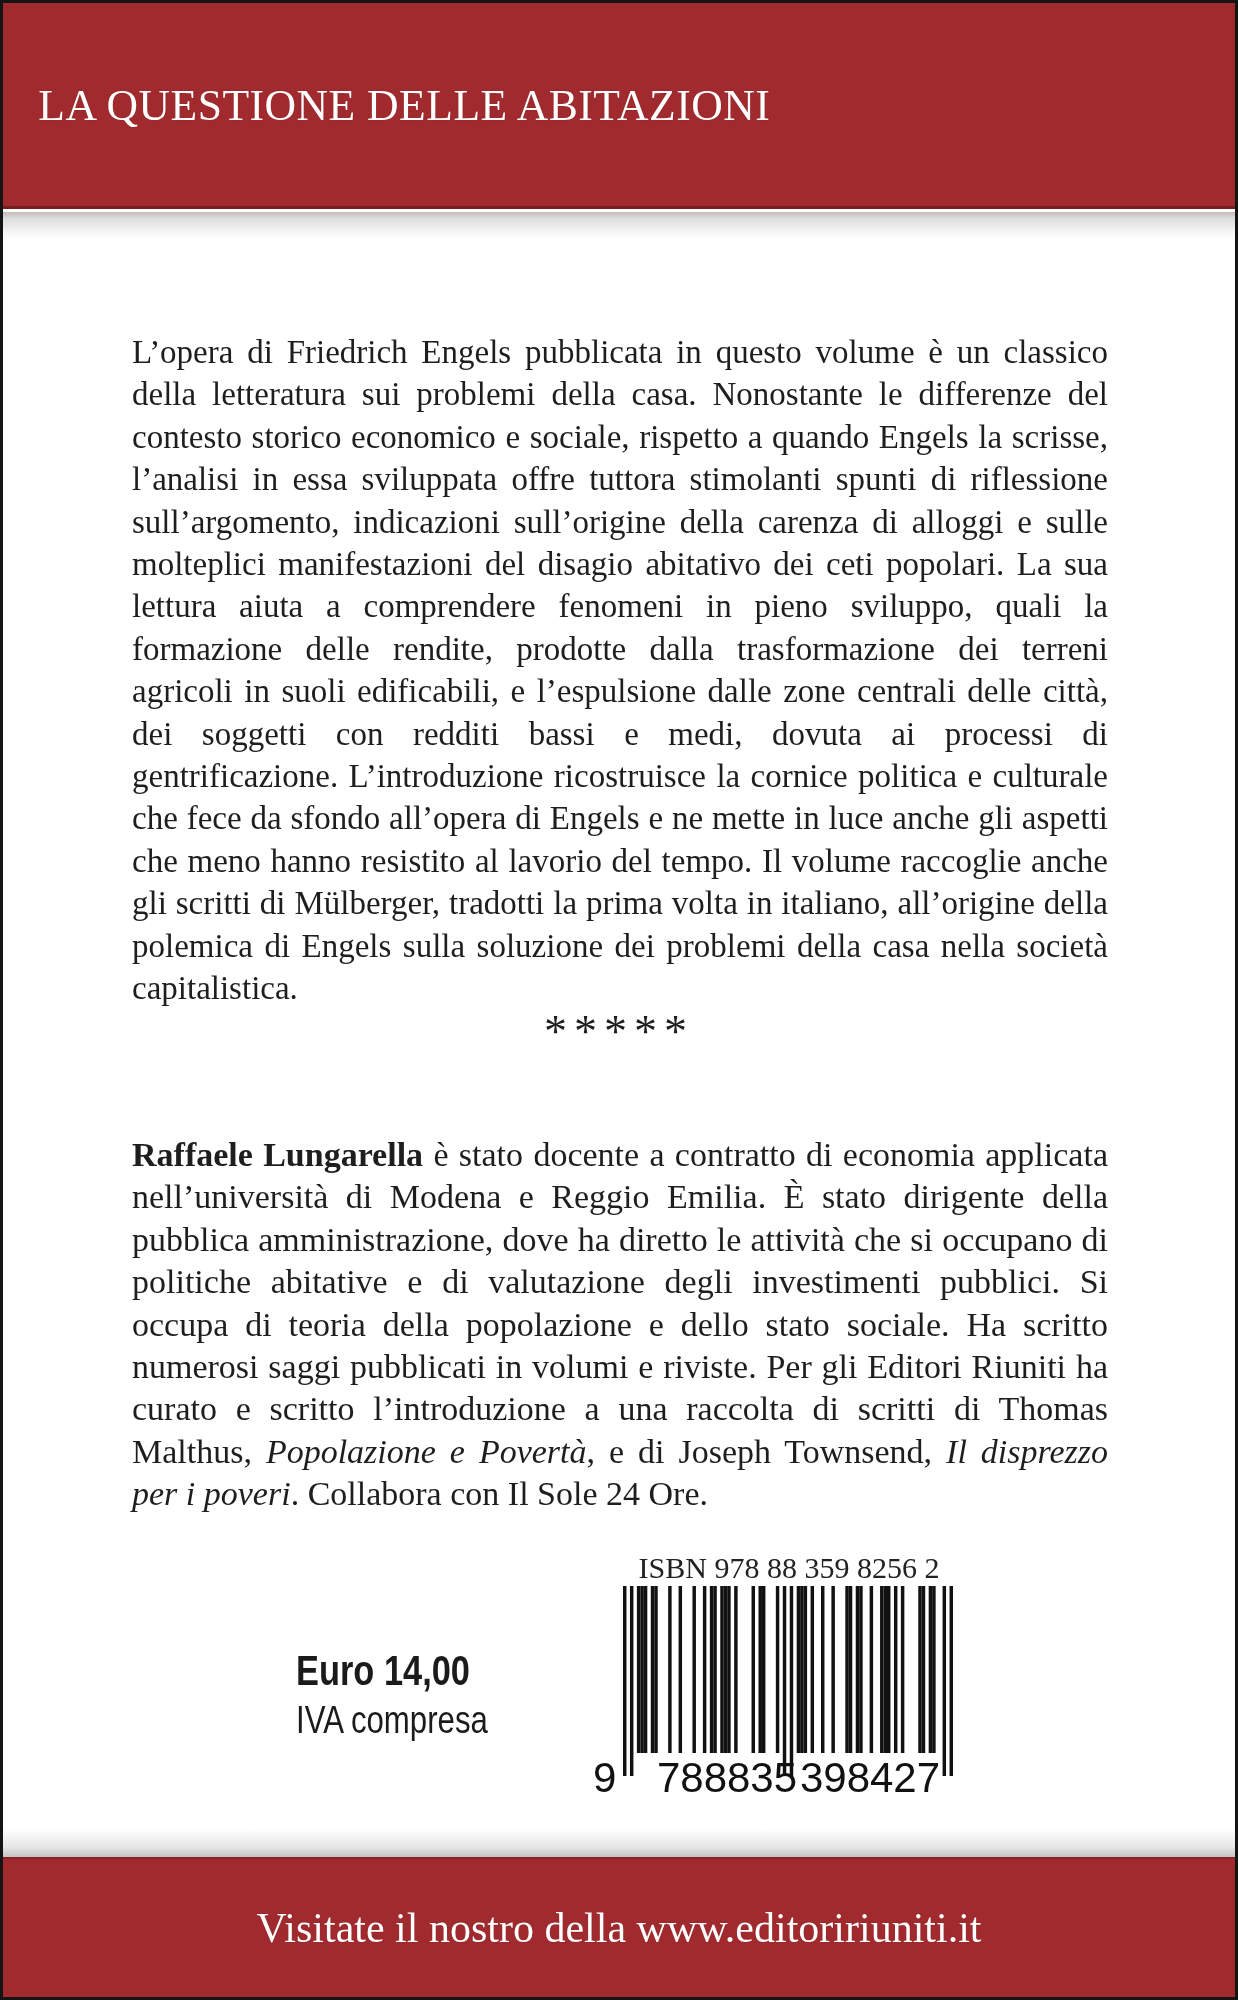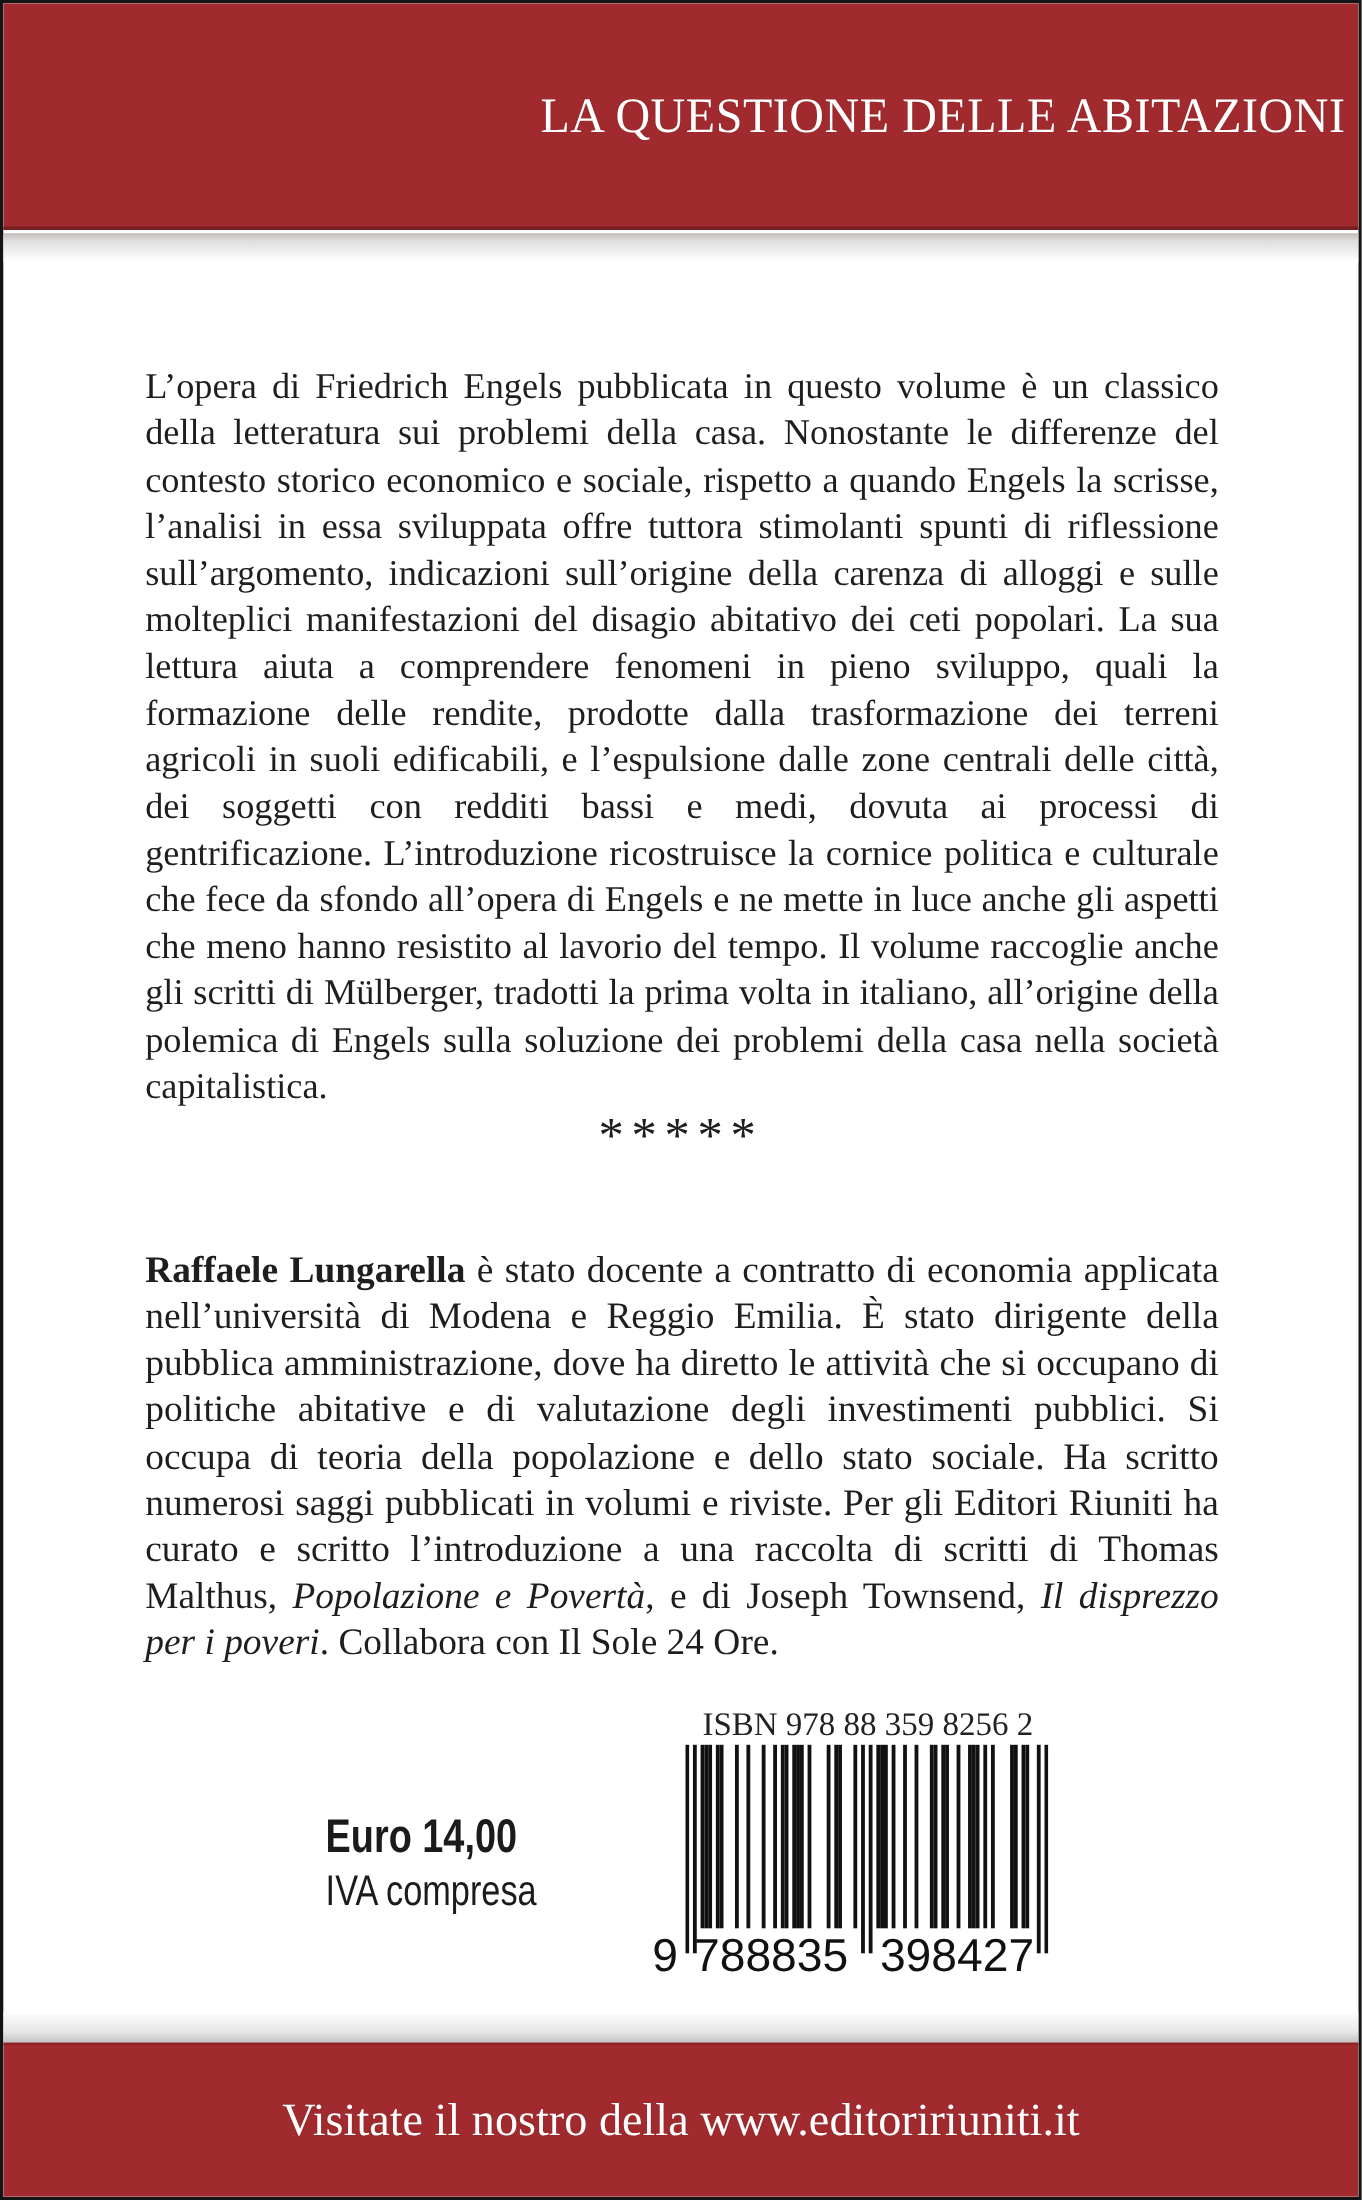--- a/index.html
+++ b/index.html
@@ -18,21 +18,21 @@
 
   
   .top-banner {
     position: absolute;
     top: 0; left: 0; right: 0;
     height: 206px;
     background: #a02a2d;
     border-bottom: 3px solid #771e21;
     display: flex;
     align-items: center;
-    justify-content: flex-end;
+    justify-content: flex-start;
     padding-left: 24px;
   }
   .top-banner .title {
     color: #ffffff;
     font-size: 45px;
     letter-spacing: 0.5px;
     white-space: nowrap;
     transform: scaleX(0.97);
     text-shadow: 0 0 1px rgba(90,10,10,0.4);
   }
@@ -115,21 +115,21 @@
   }
   .barcode-num {
     position: absolute;
     font-family: "Liberation Sans", "DejaVu Sans", sans-serif;
     font-size: 42px;
     color: #111111;
     top: 1751px;
     white-space: nowrap;
   }
   .bn-first { left: 590px; }
-  .bn-left  { left: 698px; transform: translateX(-50%); }
+  .bn-left  { left: 724px; transform: translateX(-50%); }
   .bn-right { left: 867px; transform: translateX(-50%); }
 
   
   .shadow-bottom {
     position: absolute;
     bottom: 140px; left: 0; right: 0;
     height: 28px;
     background: linear-gradient(0deg, #c3c3c3 0%, #e6e6e6 35%, #ffffff 100%);
   }
   .bottom-banner {

